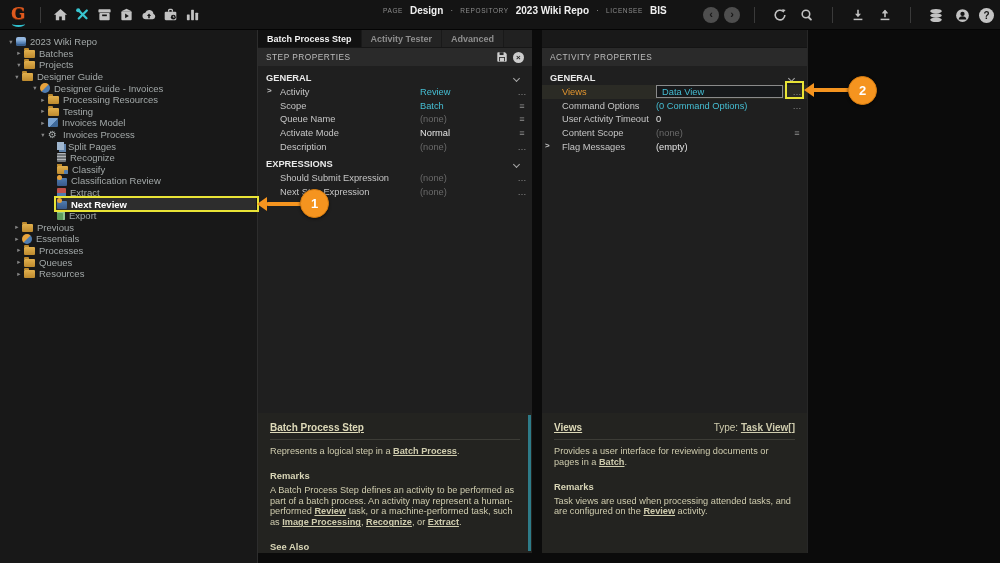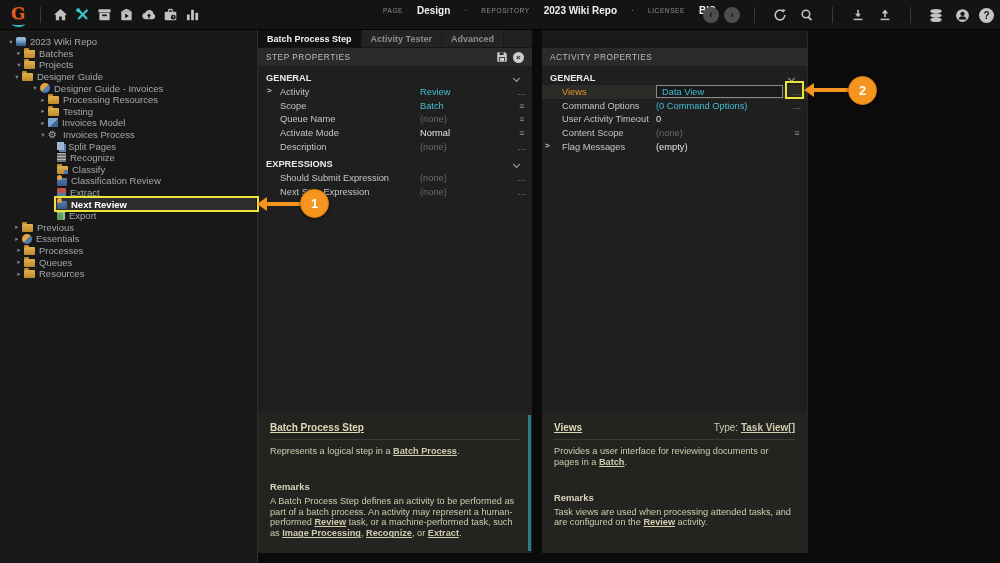--- a/index.html
+++ b/index.html
@@ -16,21 +16,21 @@
   .logo-g { font-family:"DejaVu Serif","Liberation Serif",serif; font-weight:bold;
     font-size:17px; color:#e05a1e; line-height:20px; padding-left:2px;
     text-shadow:0 1px 0 #7a2c0c; }
   .logo-arc { position:absolute; left:3px; bottom:0; width:13px; height:6px;
     border-bottom:2px solid #2fc0ce; border-radius:50%; }
   .tb-div { width:1px; height:16px; background:#3a3a3a; margin:0 9px; flex:none; }
   .tb-btn { width:21px; height:22px; display:flex; align-items:center; justify-content:center;
     margin-right:1px; flex:none; }
   .tb-btn svg { display:block; }
   .tb-meta { position:absolute; left:383px; top:0; height:20px; display:flex;
-    align-items:center; gap:14px; white-space:nowrap; }
+    align-items:center; gap:7px; white-space:nowrap; }
   .tb-cap { font-size:6.5px; letter-spacing:.6px; color:#8d8d8d; }
   .tb-val { font-size:10px; font-weight:bold; color:#f0f0f0; }
   .tb-dot { font-size:9px; color:#8d8d8d; }
   .tb-right { position:absolute; right:6px; top:0; height:30px; display:flex;
     align-items:center; gap:5px; }
   .nav-circle { width:16px; height:16px; border-radius:50%; background:#4e4e4e;
     color:#161616; font-weight:bold; font-size:11px; line-height:15px; text-align:center; }
   .round-help { width:15px; height:15px; border-radius:50%; background:#c4c4c4;
     color:#161616; font-weight:bold; font-size:10px; line-height:15px; text-align:center; }
   
@@ -101,21 +101,21 @@
   .props { padding-top:5px; }
   .expr-gap { margin-top:4px; }
   
   .docs { position:absolute; left:0; top:383px; width:100%; height:140px; background:#232320;
     padding:9px 12px; color:#cfccae; font-size:9.2px; line-height:1.18; overflow:hidden; }
   .doc-scroll { position:absolute; right:1px; top:2px; width:3px; height:136px; background:#2e7b88; }
   .doc-title-row { display:flex; justify-content:space-between; align-items:baseline; }
   .doc-title { font-size:10px; font-weight:bold; text-decoration:underline; color:#ddd9b8; }
   .doc-type { font-size:10px; color:#cfccae; }
   .doc-hr { border-top:1px solid #3c3c36; margin:5px 0 6px; }
-  .doc-h { font-weight:bold; margin:24px 0 4px; color:#d8d5b6; font-size:9.4px; }
+  .doc-h { font-weight:bold; margin:13px 0 4px; color:#d8d5b6; font-size:9.4px; }
   .doc-p { margin:0; }
   .dlink { font-weight:bold; text-decoration:underline; cursor:pointer; }
   
   #right { position:absolute; left:542px; top:30px; width:266px; height:523px;
     background:#1f1f1f; border-right:1px solid #272727; }
   .r-strip { height:18px; background:#191919; border-bottom:1px solid #141414; }
   .right-grid .prow { grid-template-columns:106px 1fr 20px; }
   .plabel.r { padding-left:12px; }
   .sel-row { background:#2b2b25; }
   .lbl-orange { color:#e2952f; }

